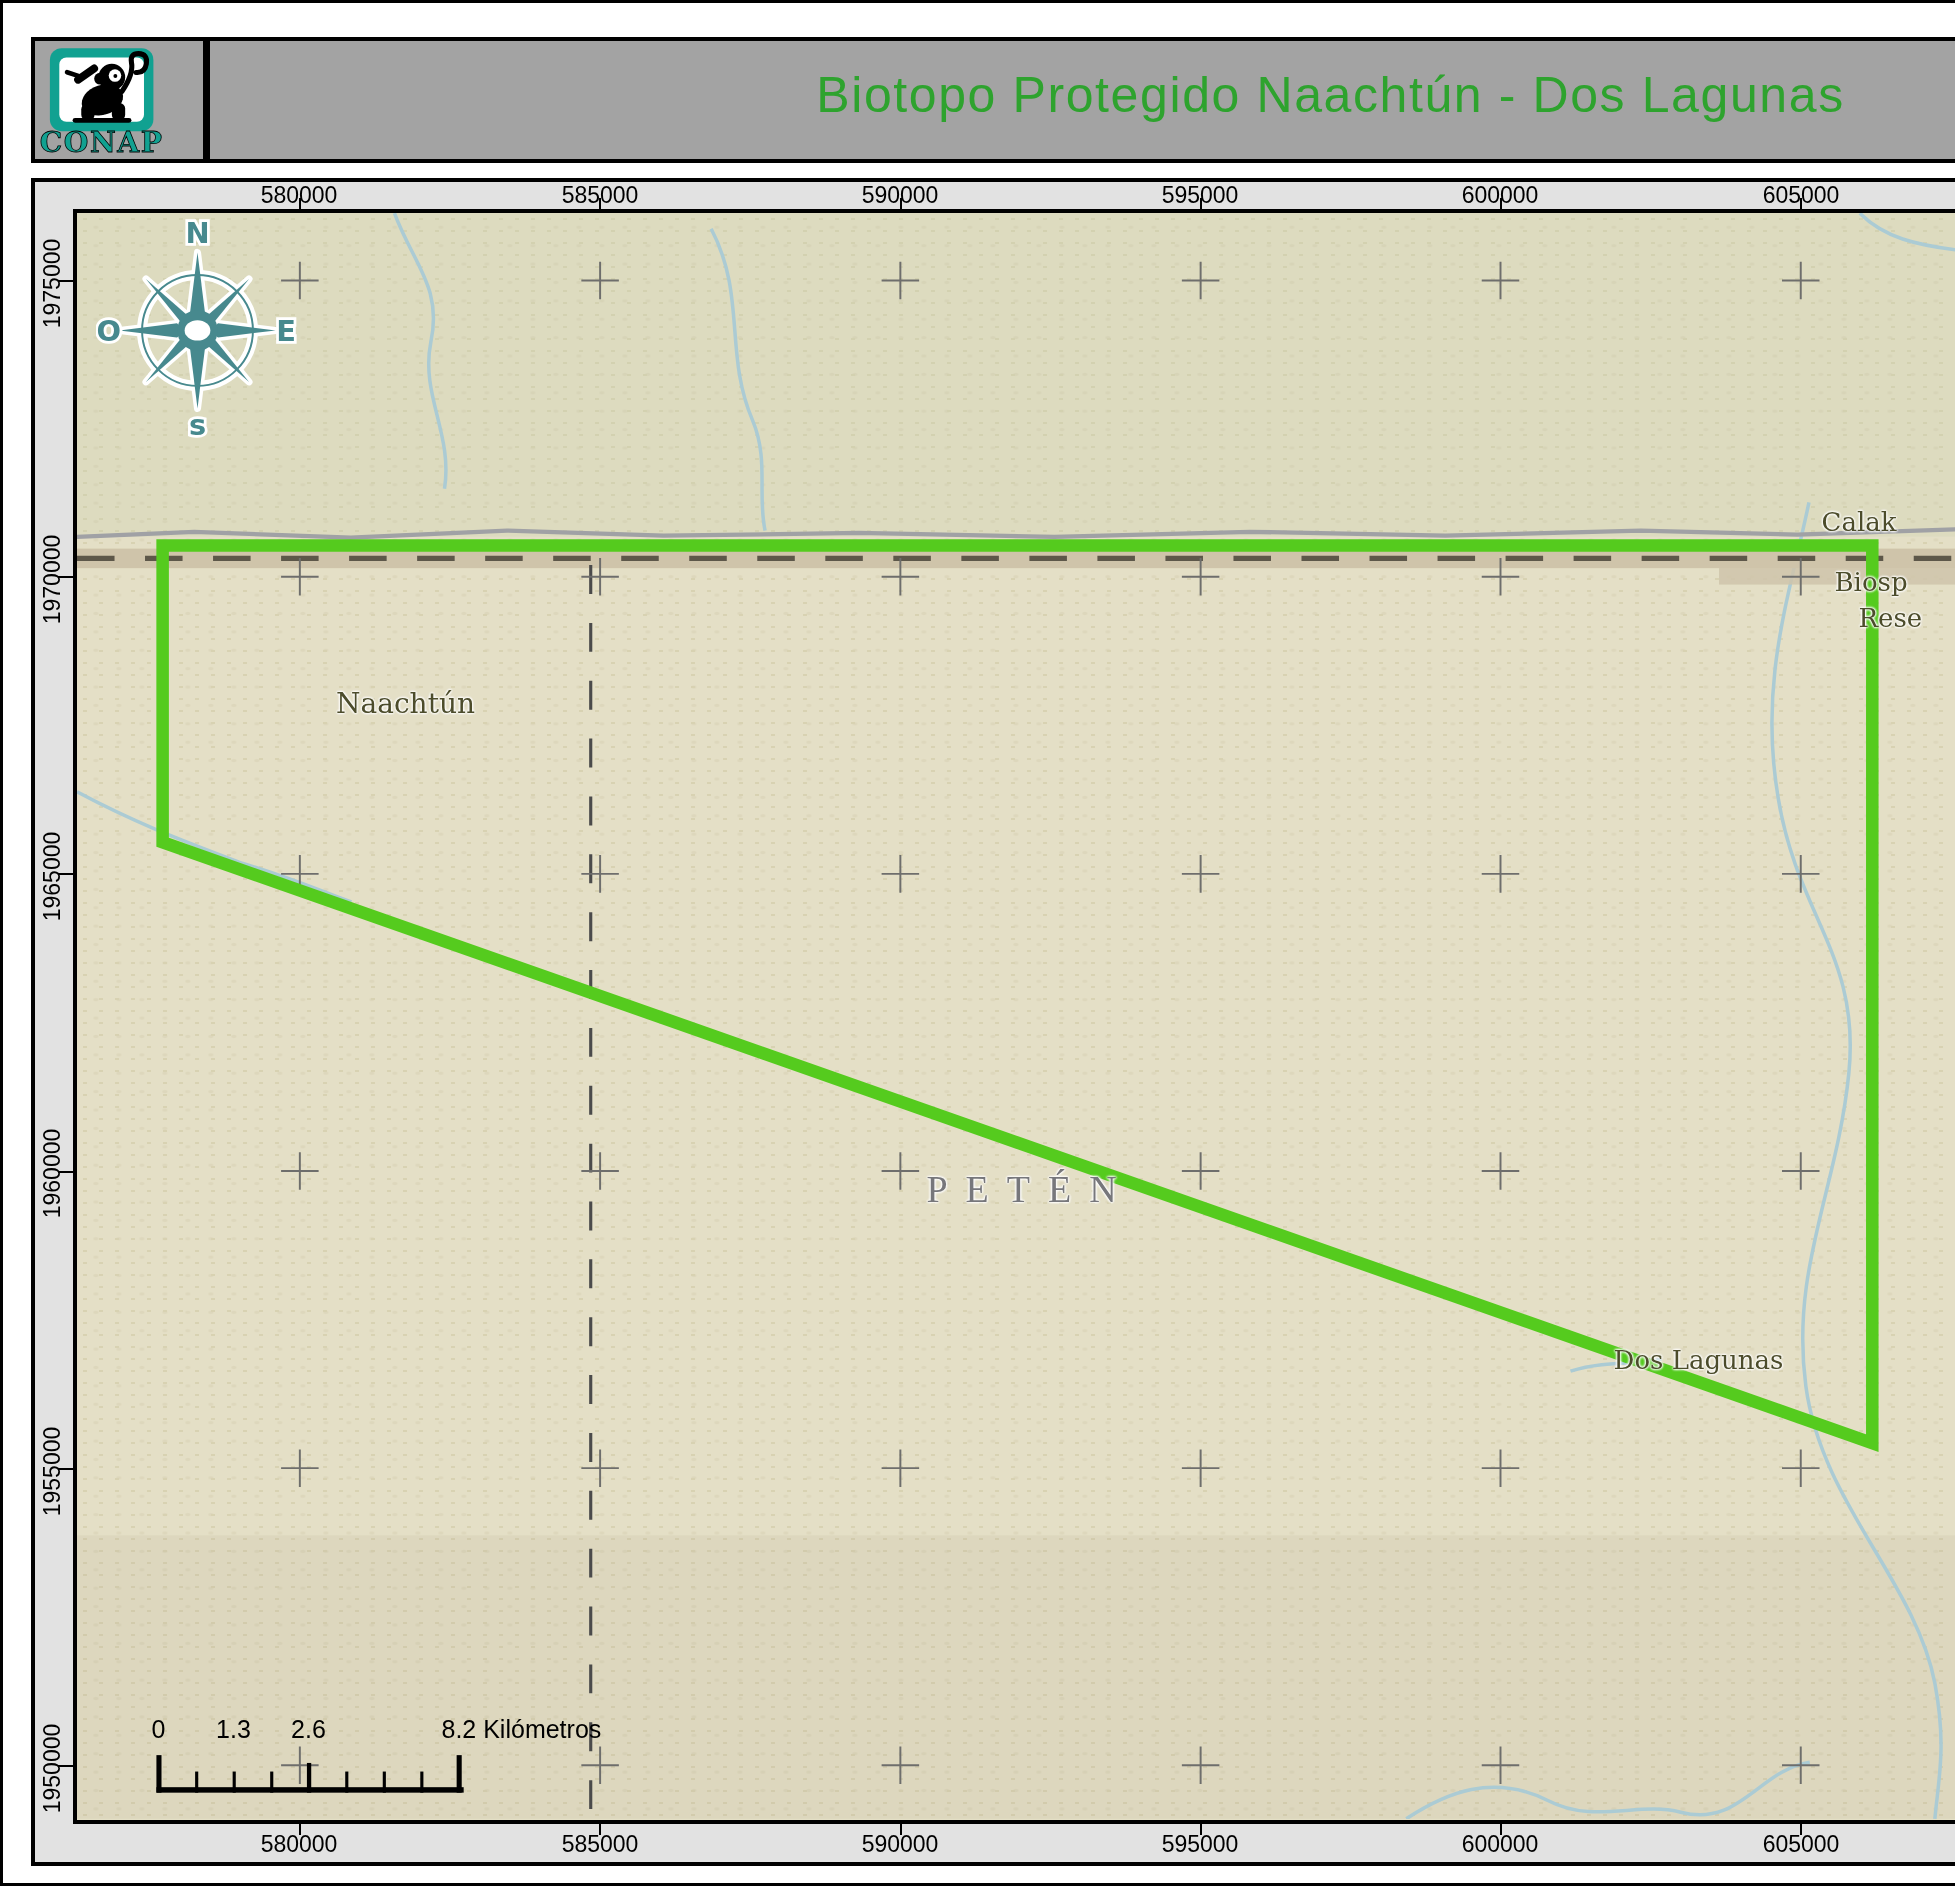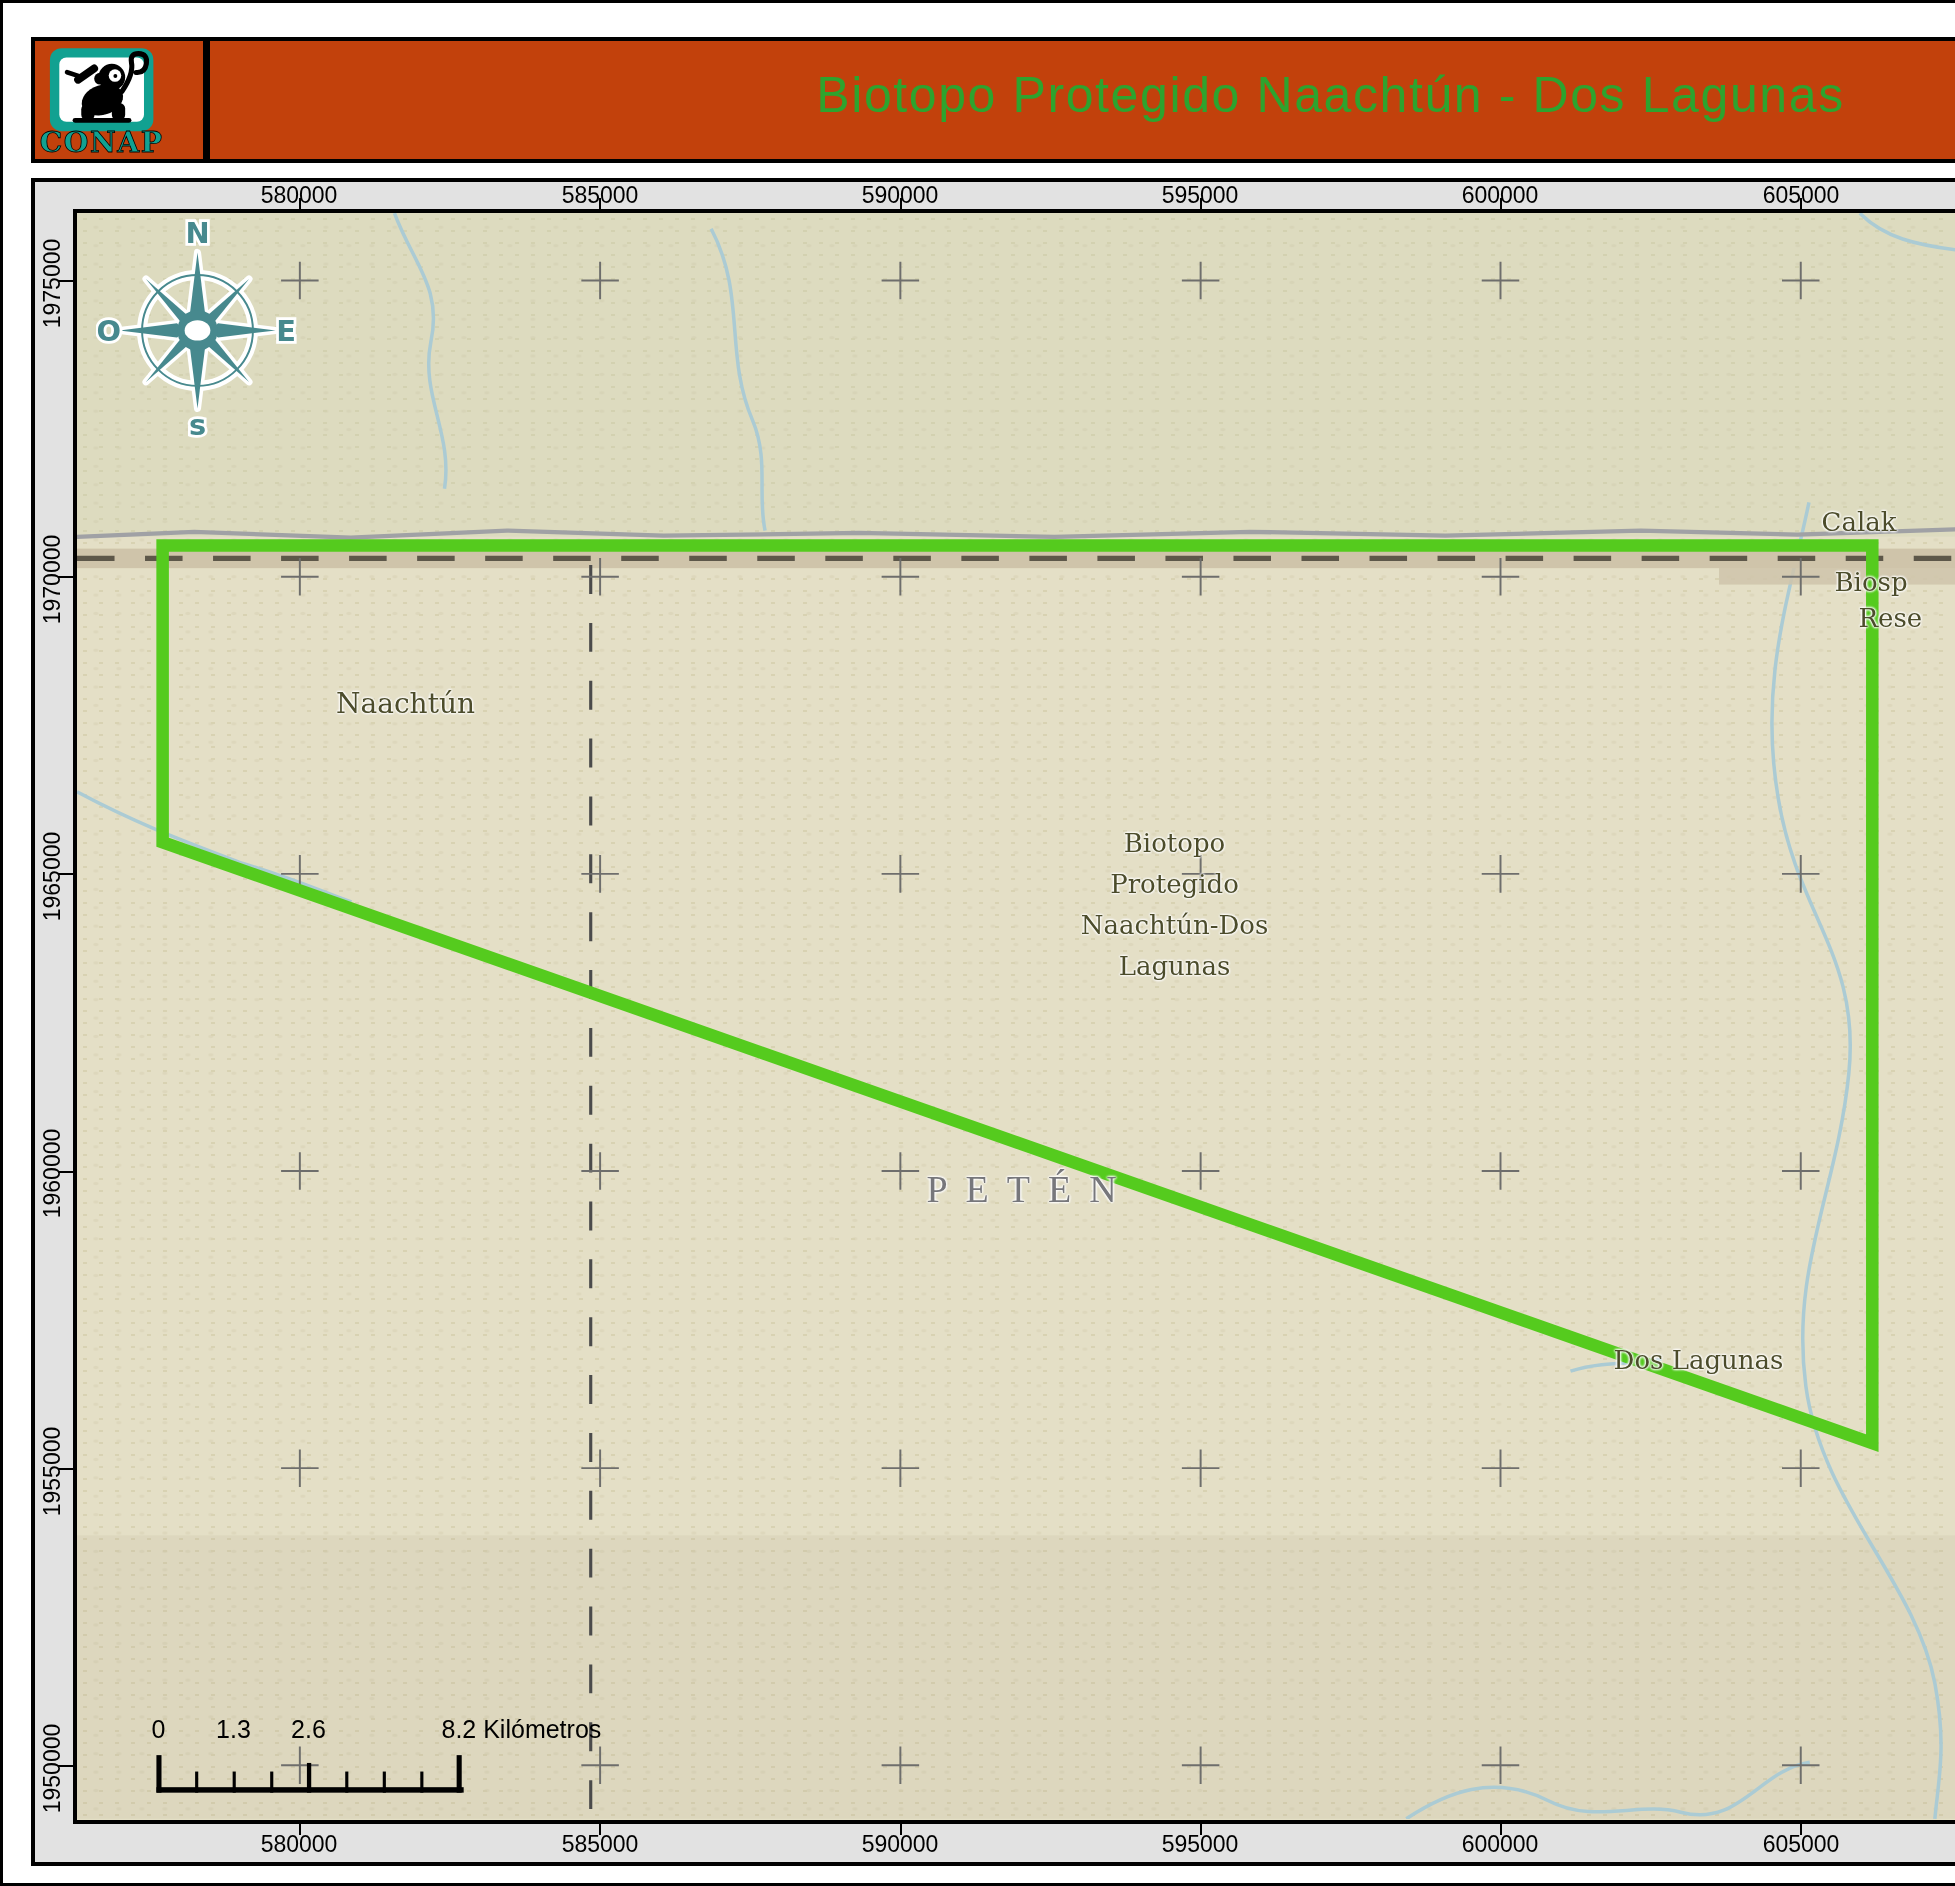--- a/index.html
+++ b/index.html
@@ -1,19 +1,19 @@
 <!DOCTYPE html>
 <html style="font-size:6.3px"><head>
 <meta charset="utf-8">
 <style>
   html,body{margin:0;padding:0;background:#fff;}
   .page{position:relative;width:2661px;height:1886px;background:#fff;
         font-family:"Liberation Sans",sans-serif;overflow:hidden;}
   .page-border{position:absolute;inset:0;border:3.9px solid #000;pointer-events:none;z-index:70;}
-  .box{position:absolute;background:#c2410c;border:4.7px solid #000;box-sizing:border-box;}
+  .box{position:absolute;background:#a3a3a3;border:4.7px solid #000;box-sizing:border-box;}
 
   
   .logo-box{left:30.5px;top:37px;width:176px;height:126px;}
   .title-box{left:206px;top:37px;width:2431px;height:126px;}
   .map-title{position:absolute;left:0;right:0;top:66px;text-align:center;
      font-size:50px;letter-spacing:1.6px;color:#2EA32E;z-index:5;}
 
   
   .map-frame{left:30.5px;top:178px;width:1969px;height:1688px;background:#E2E2E2;}
   .map-inner{position:absolute;left:38px;top:27px;width:1895px;height:1615px;
@@ -141,26 +141,20 @@
         <line x1="0" y1="883" x2="4824" y2="883" stroke="#5D5749" stroke-width="13" stroke-dasharray="96 78"></line>
 
         <line x1="1314" y1="900" x2="1314" y2="4107" stroke="#4B4B4B" stroke-width="8" stroke-dasharray="74 74"></line>
 
         <path id="grid-crosses" fill="none" stroke="#6E6E6C" stroke-width="5" d="M522 172H618M570 124V220M522 930H618M570 882V978M522 1690H618M570 1642V1738M522 2450H618M570 2402V2498M522 3210H618M570 3162V3258M522 3970H618M570 3922V4018M1290 172H1386M1338 124V220M1290 930H1386M1338 882V978M1290 1690H1386M1338 1642V1738M1290 2450H1386M1338 2402V2498M1290 3210H1386M1338 3162V3258M1290 3970H1386M1338 3922V4018M2058 172H2154M2106 124V220M2058 930H2154M2106 882V978M2058 1690H2154M2106 1642V1738M2058 2450H2154M2106 2402V2498M2058 3210H2154M2106 3162V3258M2058 3970H2154M2106 3922V4018M2826 172H2922M2874 124V220M2826 930H2922M2874 882V978M2826 1690H2922M2874 1642V1738M2826 2450H2922M2874 2402V2498M2826 3210H2922M2874 3162V3258M2826 3970H2922M2874 3922V4018M3593 172H3689M3641 124V220M3593 930H3689M3641 882V978M3593 1690H3689M3641 1642V1738M3593 2450H3689M3641 2402V2498M3593 3210H3689M3641 3162V3258M3593 3970H3689M3641 3922V4018M4361 172H4457M4409 124V220M4361 930H4457M4409 882V978M4361 1690H4457M4409 1642V1738M4361 2450H4457M4409 2402V2498M4361 3210H4457M4409 3162V3258M4361 3970H4457M4409 3922V4018"></path>
 
         <polygon points="219,850 4592,850 4592,3146 219,1609" fill="none" stroke="#55CB1E" stroke-width="32"></polygon>
       </svg>
 
       <div class="feat" style="left:329px;top:474px;font-size:28px;transform:translateX(-50%);">Naachtún</div>
-      <div class="feat center-label" style="left:1098px;top:610px;">
-        <span>Biotopo</span><br>
-        <span>Protegido</span><br>
-        <span>Naachtún-Dos</span><br>
-        <span>Lagunas</span>
-      </div>
       <div class="feat peten" style="left:954px;top:954px;">PETÉN</div>
       <div class="feat" style="left:1576px;top:1132px;font-size:26px;transform:translateX(-50%);margin-left:46px;">Dos Lagunas</div>
       <div class="feat" style="left:1745px;top:294px;font-size:26px;">Calak</div>
       <div class="feat" style="left:1758px;top:354px;font-size:26px;">Biosp</div>
       <div class="feat" style="left:1782px;top:390px;font-size:26px;">Rese</div>
 
       <div class="compass">
         <svg width="203" height="219" viewBox="0 0 520 560">
           <g stroke="#fff" stroke-width="18" fill="#47898E" paint-order="stroke" stroke-linejoin="round">
             <circle cx="260" cy="285" r="142" fill="none" stroke-width="26"></circle>

